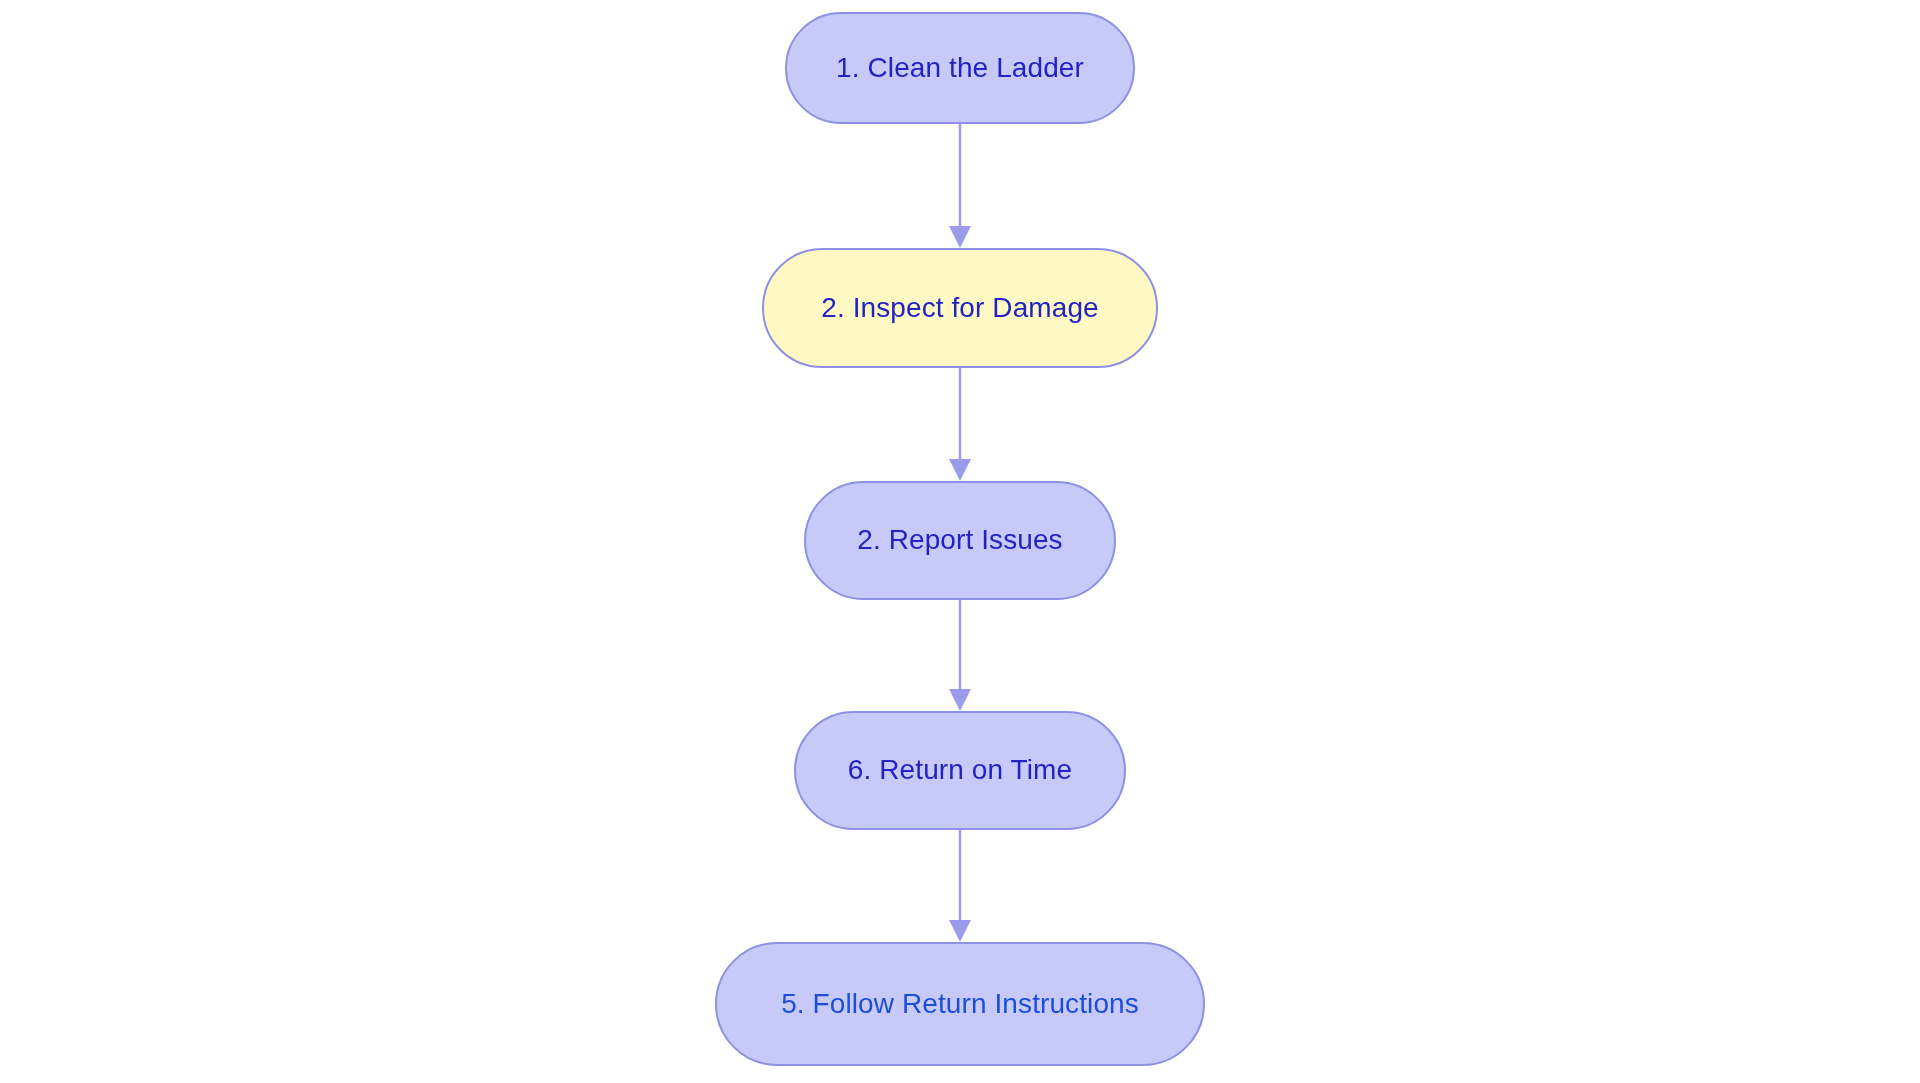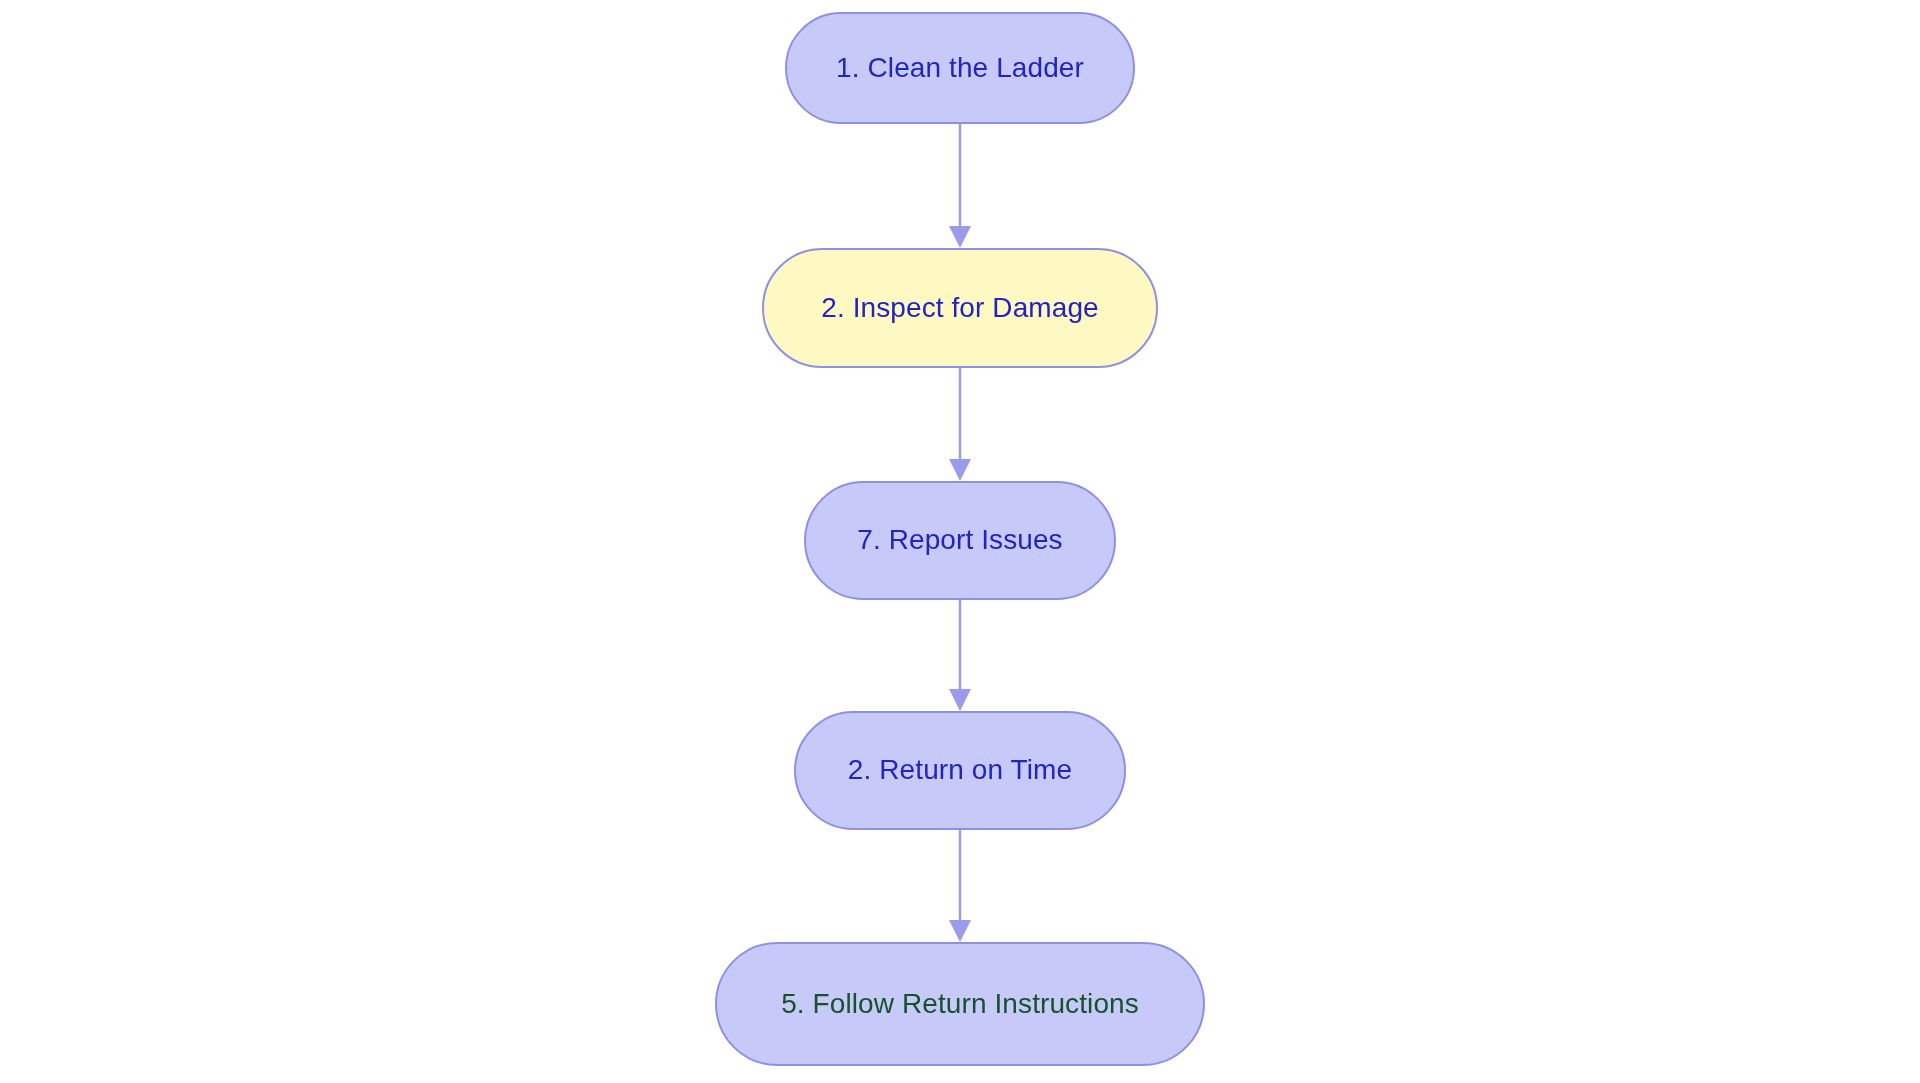--- a/index.html
+++ b/index.html
@@ -77,25 +77,25 @@
 
     <div class="flow-node" style="left: 960px; top: 12px; width: 350px; height: 112px; background: rgb(199, 202, 248); border-color: rgb(142, 144, 228);">
       <span class="flow-node-label" style="color: rgb(35, 35, 196);">1. Clean the Ladder</span>
     </div>
 
     <div class="flow-node" style="left: 960px; top: 248px; width: 396px; height: 120px; background: #fef9c3; border-color: rgb(142, 144, 228);">
       <span class="flow-node-label" style="color: rgb(35, 35, 196);">2. Inspect for Damage</span>
     </div>
 
     <div class="flow-node" style="left: 960px; top: 481px; width: 312px; height: 119px; background: rgb(199, 202, 248); border-color: rgb(142, 144, 228);">
-      <span class="flow-node-label" style="color: rgb(35, 35, 196);">7. Report Issues</span>
+      <span class="flow-node-label" style="color: rgb(35, 35, 196);">2. Report Issues</span>
     </div>
 
     <div class="flow-node" style="left: 960px; top: 711px; width: 332px; height: 119px; background: rgb(199, 202, 248); border-color: rgb(142, 144, 228);">
-      <span class="flow-node-label" style="color: rgb(35, 35, 196);">2. Return on Time</span>
+      <span class="flow-node-label" style="color: rgb(35, 35, 196);">6. Return on Time</span>
     </div>
 
     <div class="flow-node" style="left: 960px; top: 942px; width: 490px; height: 124px; background: rgb(199, 202, 248); border-color: rgb(142, 144, 228);">
-      <span class="flow-node-label" style="color: #14532d;">5. Follow Return Instructions</span>
+      <span class="flow-node-label" style="color: #1d4ed8;">5. Follow Return Instructions</span>
     </div>
 
   </div>
 </div>
 
 </body></html>

